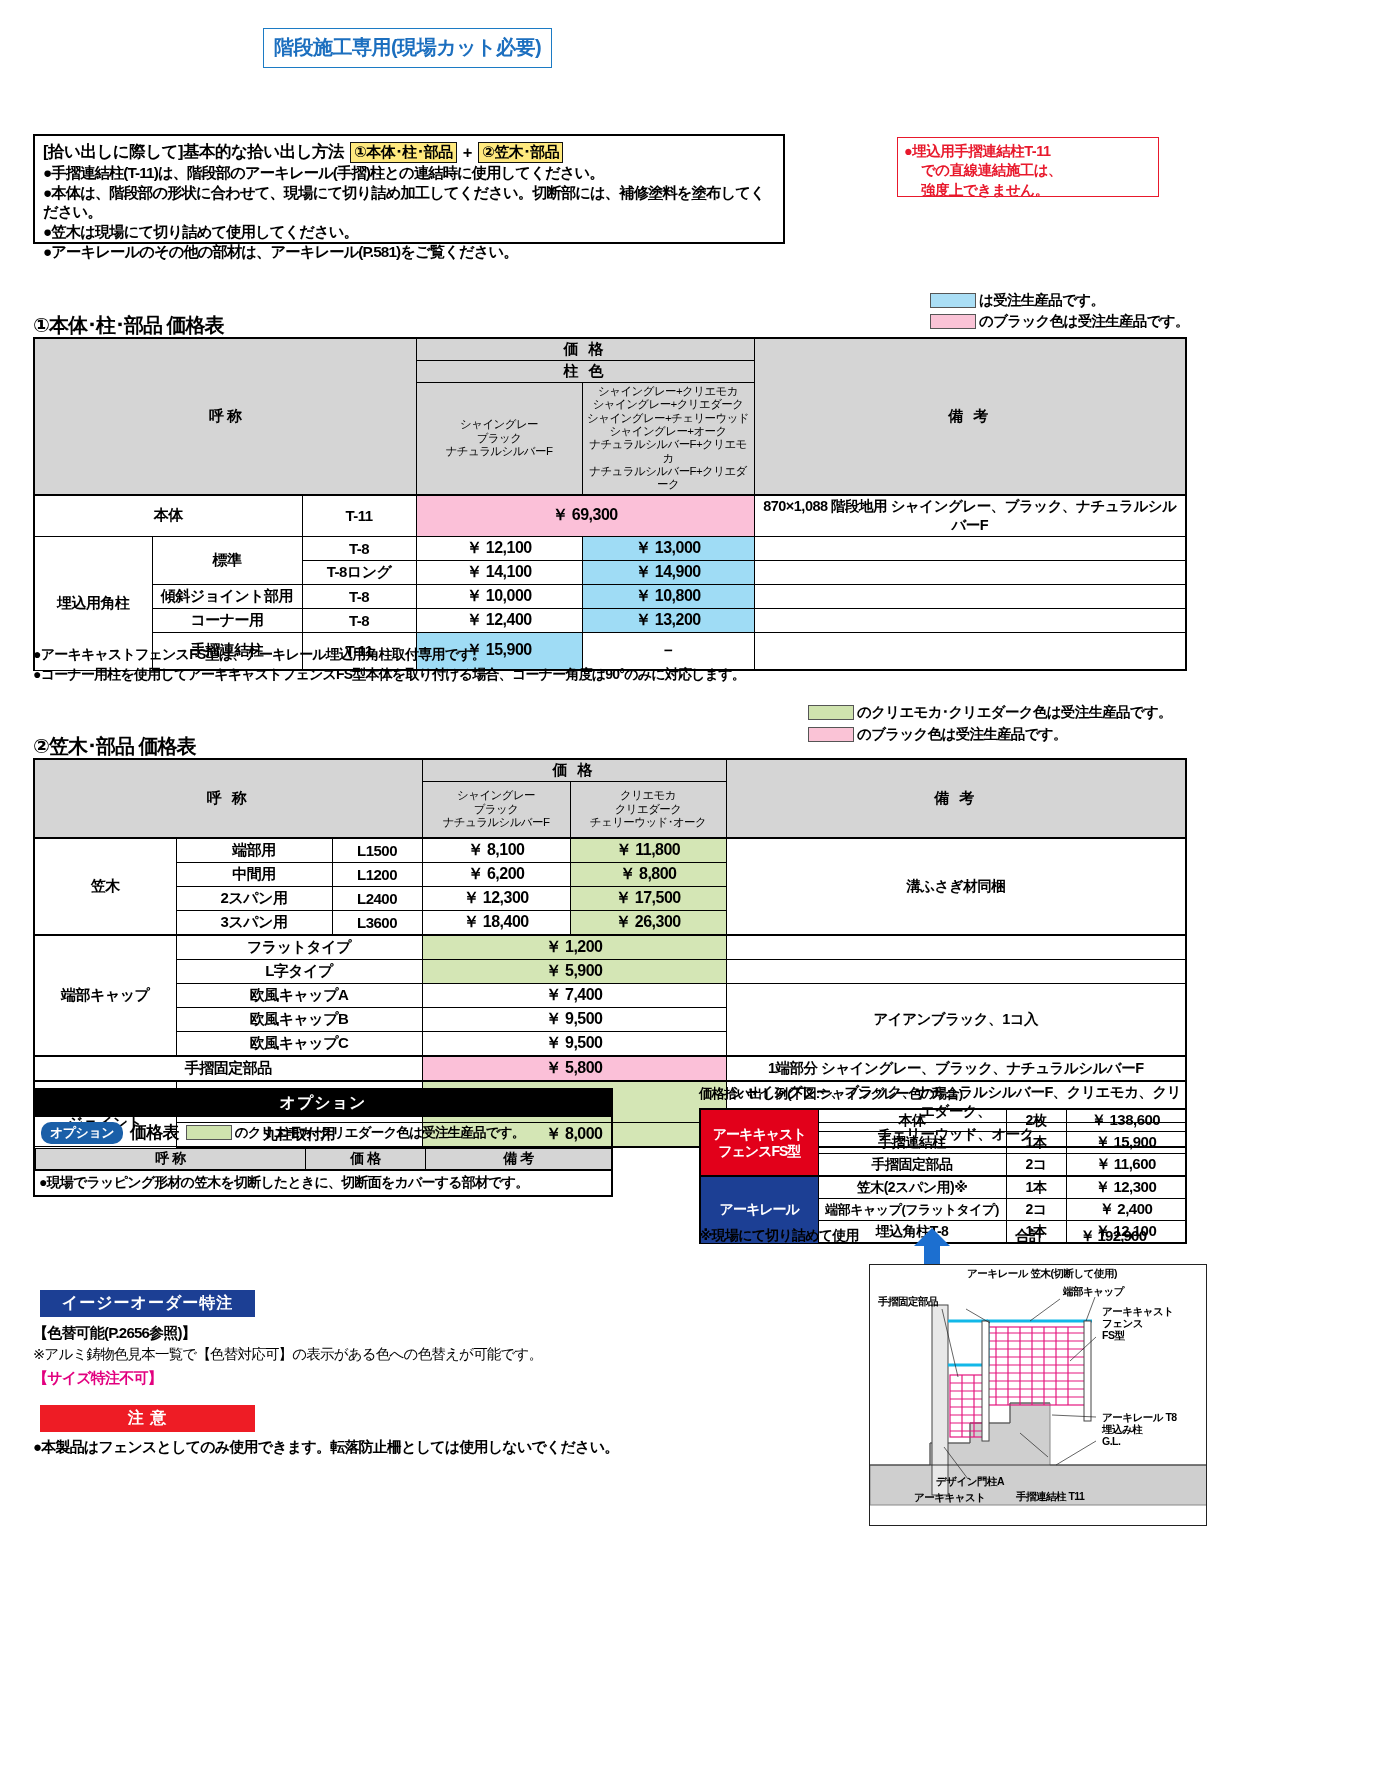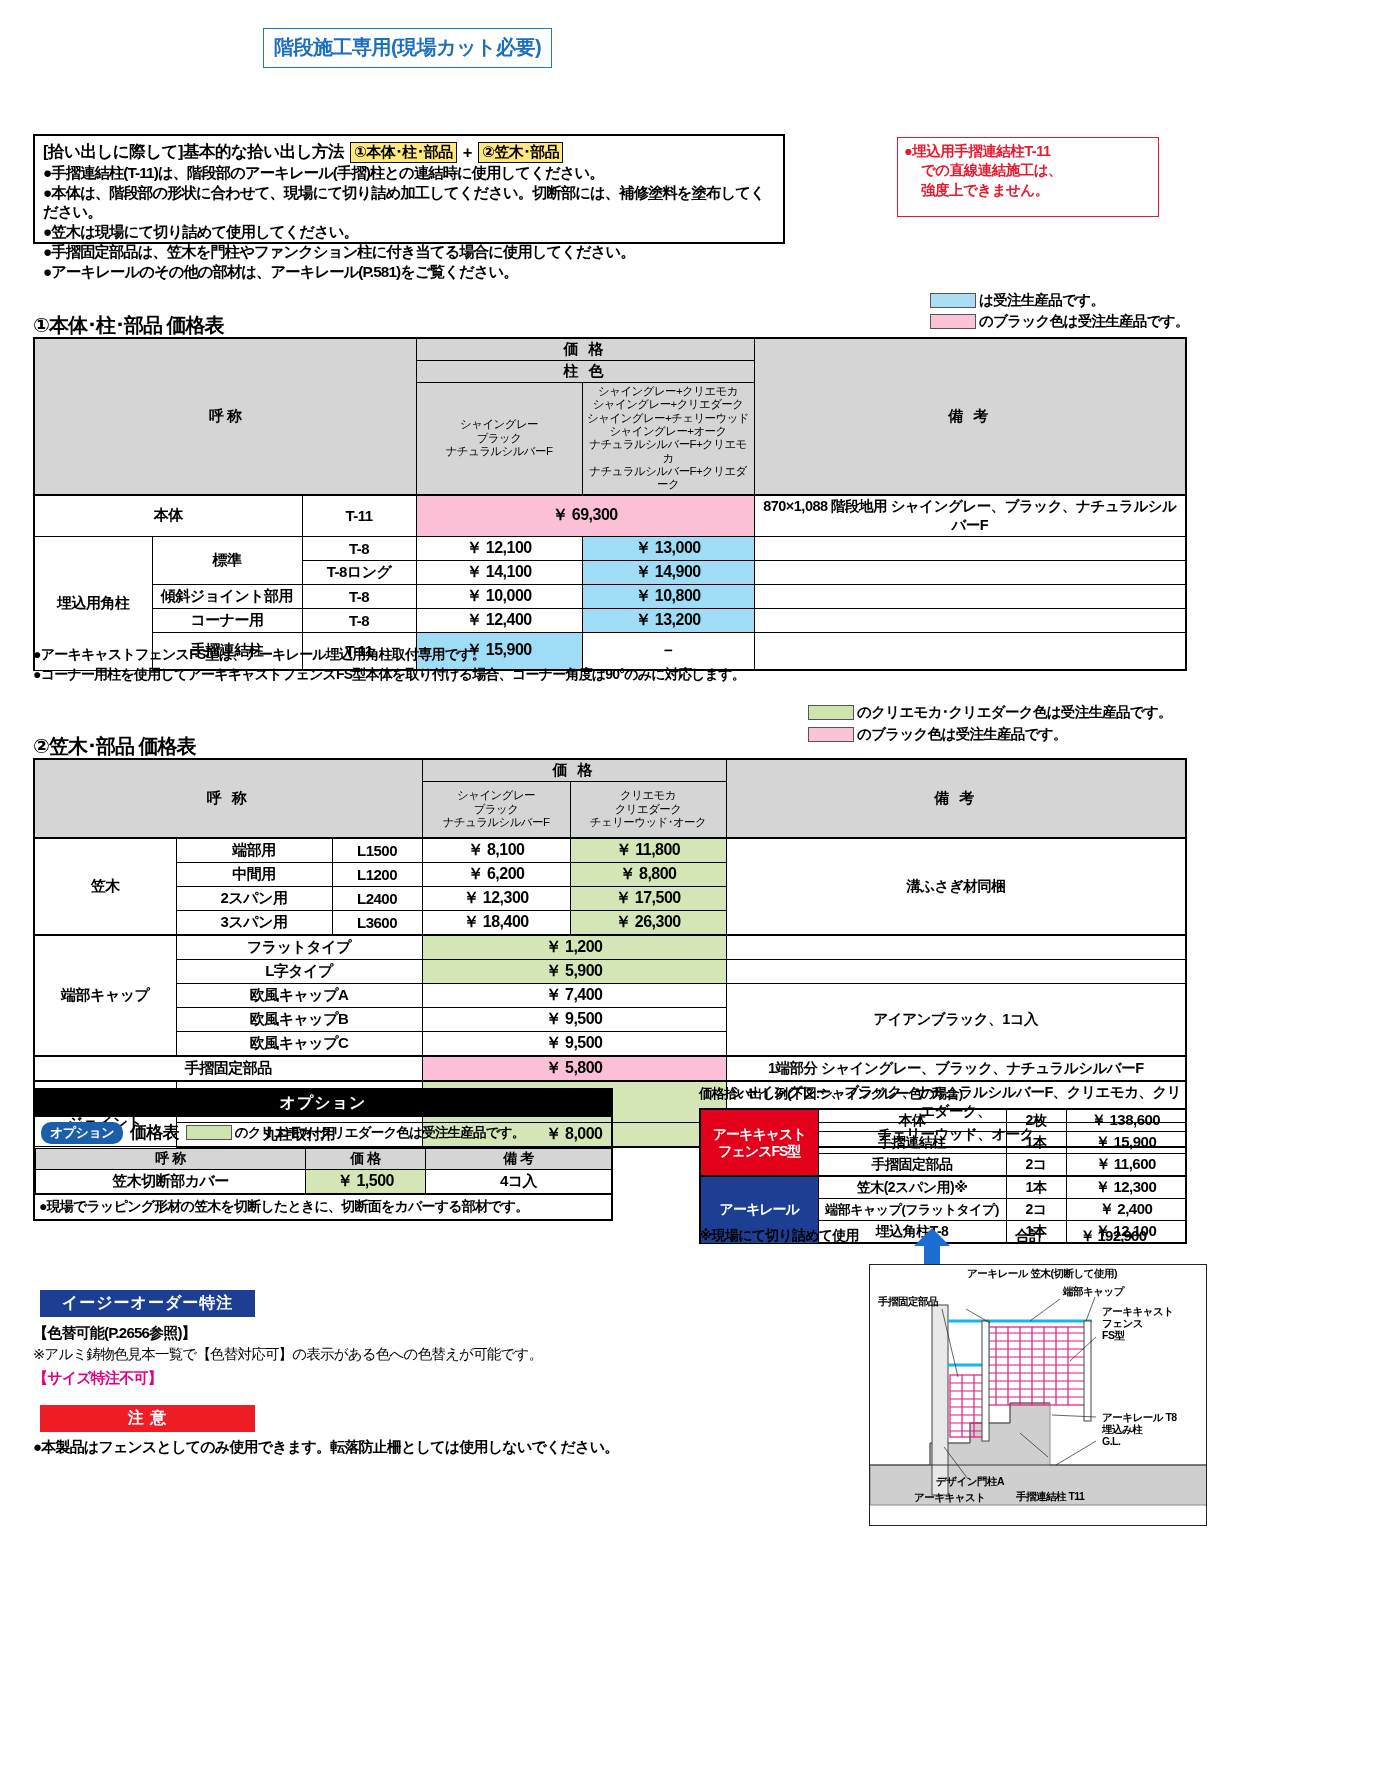--- a/index.html
+++ b/index.html
@@ -44,21 +44,21 @@
   
   .instr {
     position:absolute; left:33px; top:134px; width:752px; height:110px;
     border:2.5px solid #000; padding:5px 8px;
   }
   .instr .l1 { font-size:16.5px; font-weight:bold; letter-spacing:-0.5px; display:flex; align-items:center; gap:6px;text-align:center; }
   .hl-y { background:#ffe97f; border:1px solid #111; padding:0 3px; font-size:15px; }
   .instr p { margin:0; font-size:15.3px; font-weight:bold; letter-spacing:-0.9px; line-height:1.29; }
 
   .warn {
-    position:absolute; left:897px; top:137px; width:262px; height:80px;
+    position:absolute; left:897px; top:137px; width:262px; height:60px;
     border:1.4px solid #e8192c; color:#e8192c; font-weight:bold;
     font-size:14.5px; line-height:1.33; padding:4px 6px; letter-spacing:-0.5px;
   }
   .warn .ind { padding-left:17px; display:block; }
 
   
   .legend { position:absolute; font-size:14.5px; font-weight:bold; letter-spacing:-0.7px; display:flex; align-items:center; }
   .sw { display:inline-block; width:46px; height:15px; border:1px solid #555; margin-right:3px; }
   .sw-blue { background:#aadef5; } .sw-pink { background:#fac3d6; } .sw-green { background:#cfe3ae; }
 
@@ -113,21 +113,20 @@
   <div class="instr">
     <div class="l1">
       <span>[拾い出しに際して]基本的な拾い出し方法</span>
       <span class="hl-y">①本体･柱･部品</span>
       <span>+</span>
       <span class="hl-y">②笠木･部品</span>
     </div>
     <p>●手摺連結柱(T-11)は、階段部のアーキレール(手摺)柱との連結時に使用してください。</p>
     <p>●本体は、階段部の形状に合わせて、現場にて切り詰め加工してください。切断部には、補修塗料を塗布してください。</p>
     <p>●笠木は現場にて切り詰めて使用してください。</p>
-    <p>●手摺固定部品は、笠木を門柱やファンクション柱に付き当てる場合に使用してください。</p>
     <p>●アーキレールのその他の部材は、アーキレール(P.581)をご覧ください。</p>
   </div>
 
   <div class="warn">
     <div>●埋込用手摺連結柱T-11</div>
     <div class="ind">での直線連結施工は、</div>
     <div class="ind">強度上できません。</div>
   </div>
 
   <div class="legend" style="left:930px; top:291px;">
@@ -341,25 +340,20 @@
       <colgroup>
           <col style="width:270px">
           <col style="width:120px">
           <col style="width:186px">
         </colgroup>
       <tbody>
           <tr>
         <td class="gray">呼 称</td>
         <td class="gray">価 格</td>
         <td class="gray">備 考</td>
-      </tr>
-      <tr>
-        <td style="font-size:15px">笠木切断部カバー</td>
-        <td class="green price">￥ 1,500</td>
-        <td style="font-size:15px">4コ入</td>
       </tr>
     </tbody>
       </table>
     <div class="opt-foot">●現場でラッピング形材の笠木を切断したときに、切断面をカバーする部材です。</div>
   </div>
 
   <div class="blk-head eo-head">イージーオーダー特注</div>
   <div class="note" style="left:33px; top:1323px; font-size:15px;">【色替可能(P.2656参照)】</div>
   <div class="note" style="left:33px; top:1345px; font-size:14.5px; font-weight:normal;">※アルミ鋳物色見本一覧で【色替対応可】の表示がある色への色替えが可能です。</div>
   <div class="note" style="left:33px; top:1368px; font-size:15px; color:#e2007f;">【サイズ特注不可】</div>

